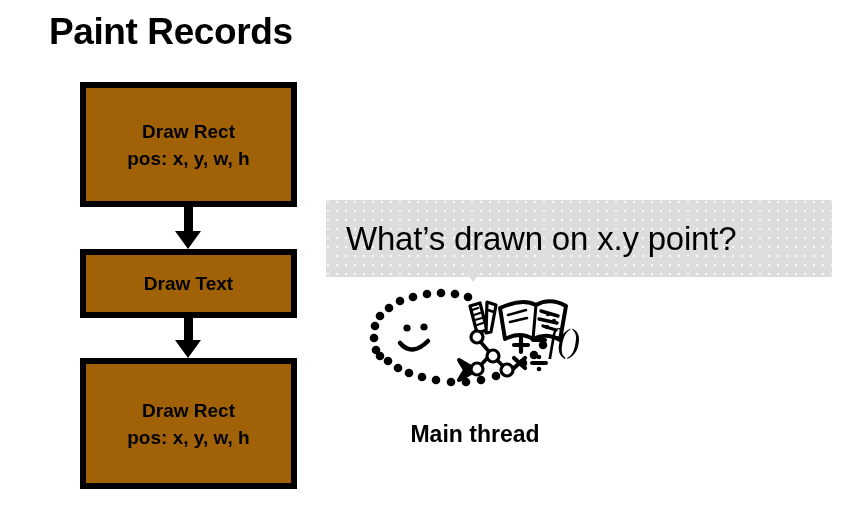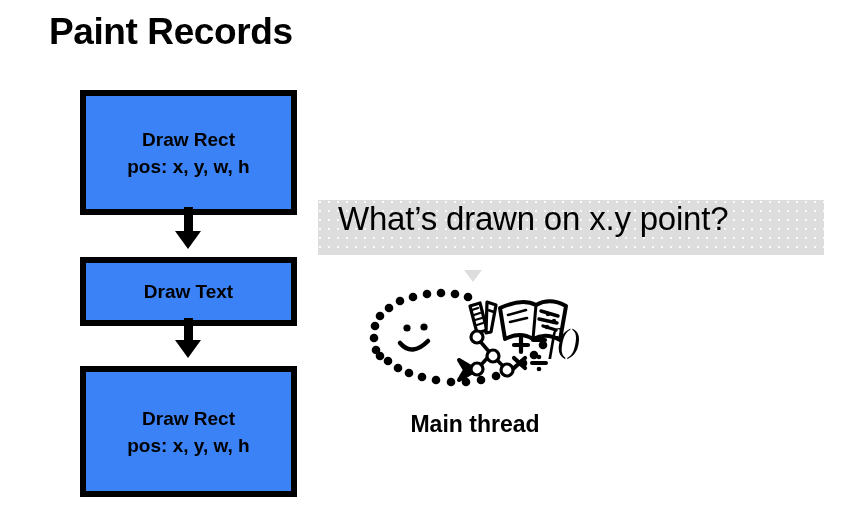--- a/index.html
+++ b/index.html
@@ -35,26 +35,25 @@
     letter-spacing: -0.4px;
     line-height: 44px;
     white-space: nowrap;
   }
 
   
   .record-box {
     position: absolute;
     box-sizing: border-box;
     border: 6px solid #000000;
-    background: #3b82f6;
+    background: #a16207;
     display: flex;
     flex-direction: column;
     align-items: center;
     justify-content: center;
-    margin-top: 8px;
   }
   .record-line {
     font-size: 19px;
     font-weight: bold;
     line-height: 27px;
     white-space: nowrap;
     text-align: center;
   }
 
   #record-box-1 { left: 80px; top: 82px;  width: 217px; height: 125px; }
@@ -86,30 +85,30 @@
   #flow-arrow-1 { top: 207px; height: 42px; }
   #flow-arrow-1 .shaft { height: 26px; }
   #flow-arrow-1 .head  { top: 24px; }
   #flow-arrow-2 { top: 318px; height: 40px; }
   #flow-arrow-2 .shaft { height: 24px; }
   #flow-arrow-2 .head  { top: 22px; }
 
   
   #speech-bubble {
     position: absolute;
-    left: 318px;
+    left: 326px;
     top: 200px;
     width: 506px;
-    height: 55px;
+    height: 77px;
     background-color: #dddddd;
     background-image:
       radial-gradient(circle at 2px 2px, rgba(255,255,255,0.85) 1px, transparent 1.2px);
     background-size: 9px 9px;
     display: flex;
-    align-items: flex-start;
+    align-items: center;
   }
   #speech-bubble-text {
     font-size: 33px;
     line-height: 38px;
     padding-left: 20px;
     white-space: nowrap;
     letter-spacing: -0.2px;
   }
   #speech-bubble-tail {
     position: absolute;
@@ -128,21 +127,21 @@
     left: 360px;
     top: 288px;
     width: 230px;
     height: 112px;
   }
   #main-thread-doodle svg { display: block; }
 
   #main-thread-label {
     position: absolute;
     left: 360px;
-    top: 410px;
+    top: 420px;
     width: 230px;
     text-align: center;
     font-size: 23px;
     font-weight: bold;
     line-height: 28px;
     white-space: nowrap;
   }
 </style>
 </head>
 <body>

